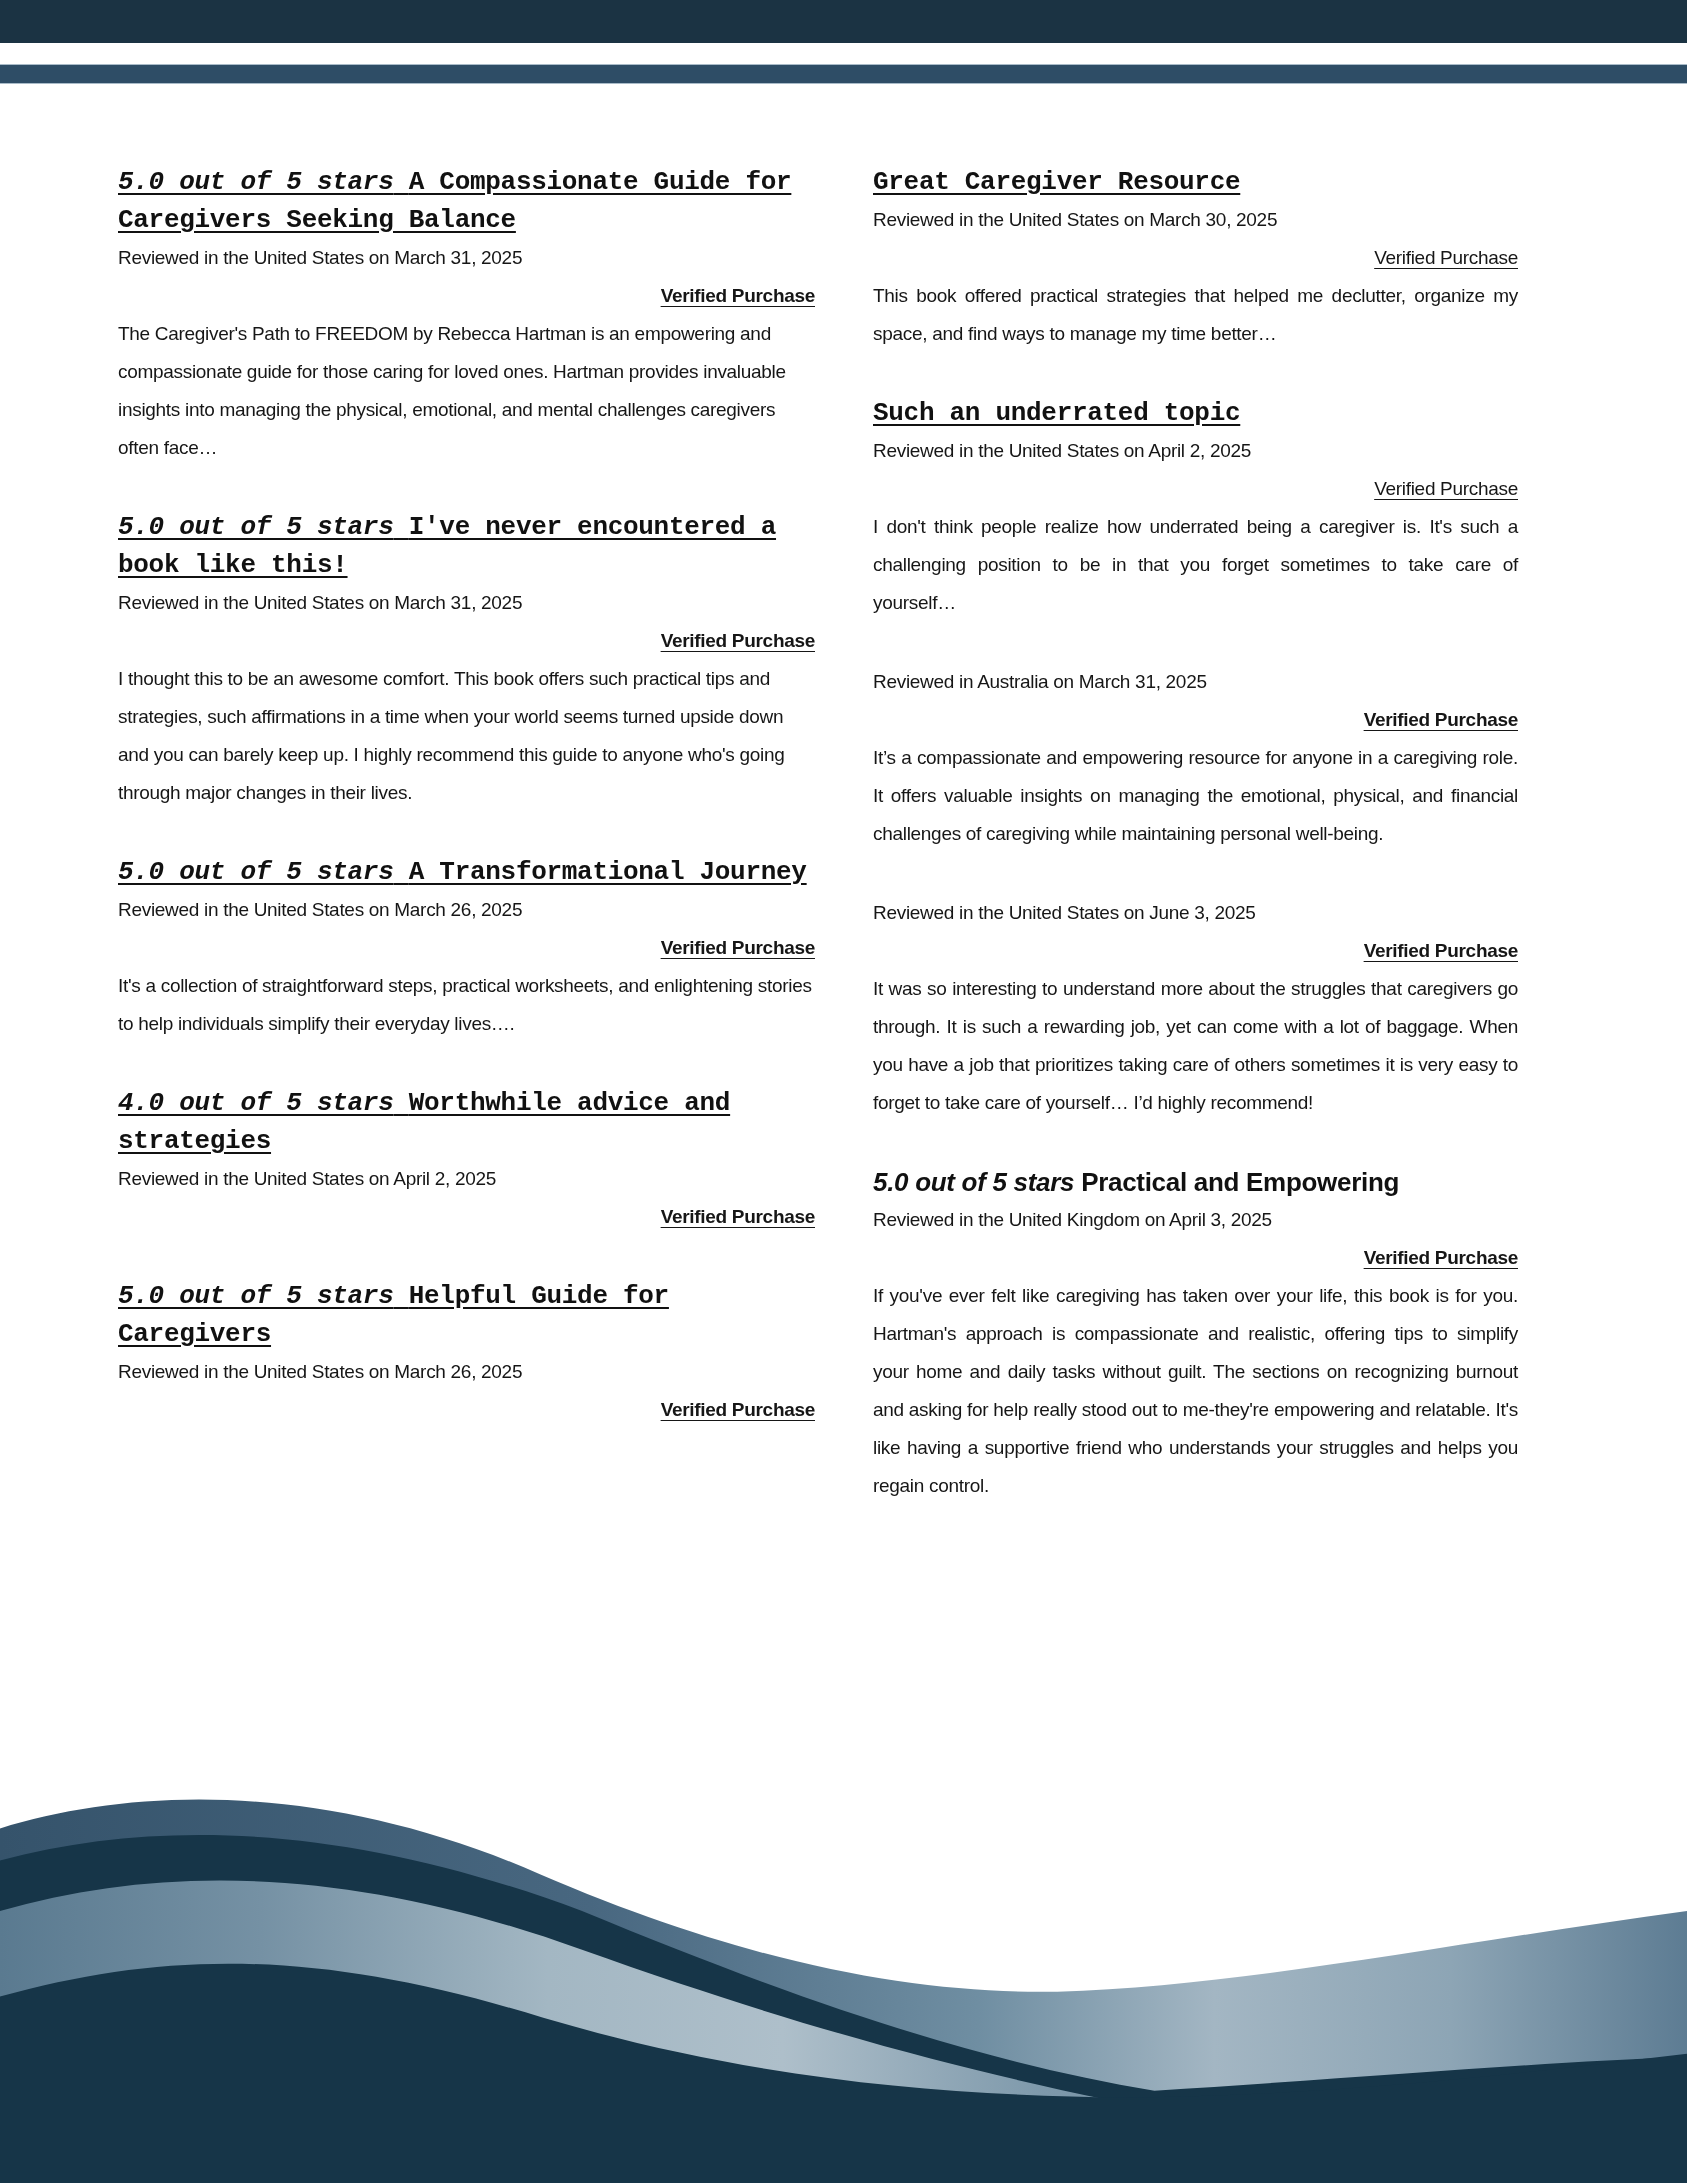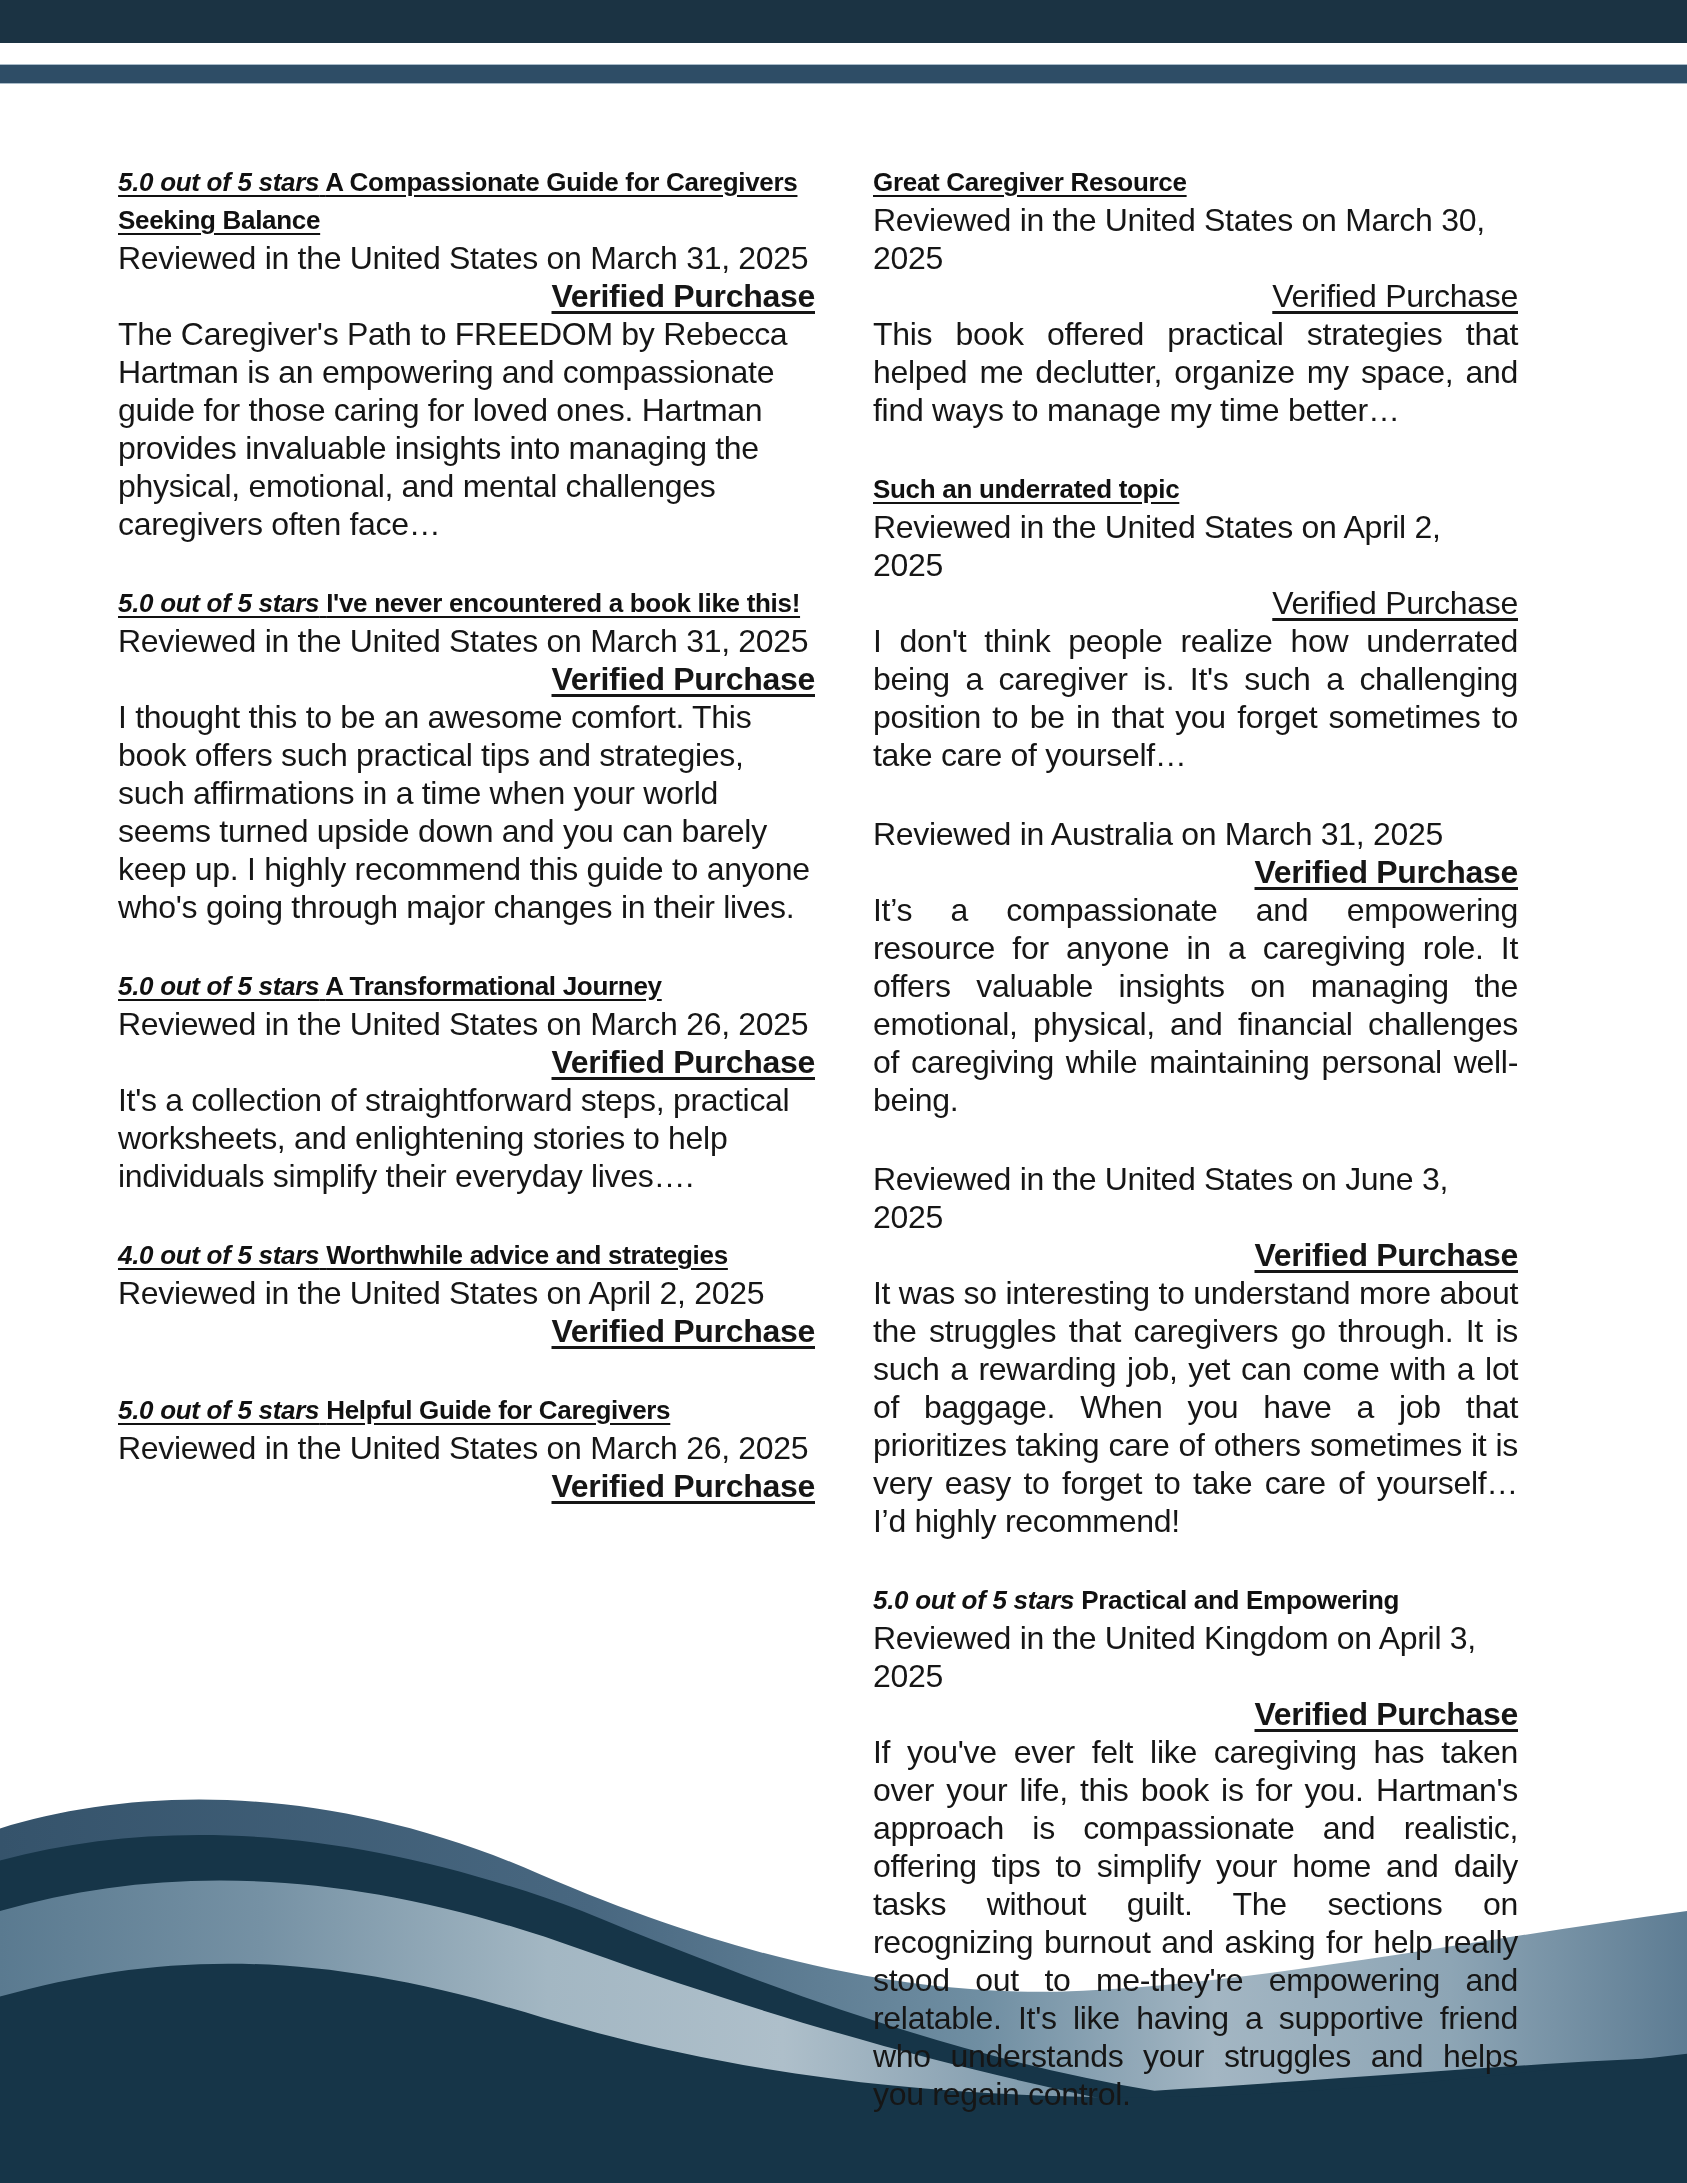--- a/index.html
+++ b/index.html
@@ -39,26 +39,26 @@
 
   .review { margin: 0 0 41px 0; }
   .review:last-child { margin-bottom: 0; }
 
   .review-title {
     margin: 0; padding: 0;
     font-size: 26px; line-height: 38px;
     font-weight: bold; color: #111111;
     letter-spacing: -0.3px;
   }
-  .review-title.underlined { text-decoration: underline; text-underline-offset: 3.9px; }
+  .review-title.underlined { text-decoration: underline; text-underline-offset: 3.9px; font-family: Liberation Mono, monospace; }
   .rating { font-style: italic; }
 
   .meta, .verified, .body {
     margin: 0; padding: 0;
-    font-size: 32px; line-height: 38px;
+    font-size: 19px; line-height: 38px;
     letter-spacing: -0.3px;
   }
   .verified { text-decoration: underline; text-underline-offset: 3.9px; text-align: right; }
   .verified.bold { font-weight: bold; }
   .body.justify { text-align: justify; }
 
   
   .footer-wave {
     position: absolute; left: 0; bottom: 0;
     width: 1687px; height: 408px;

